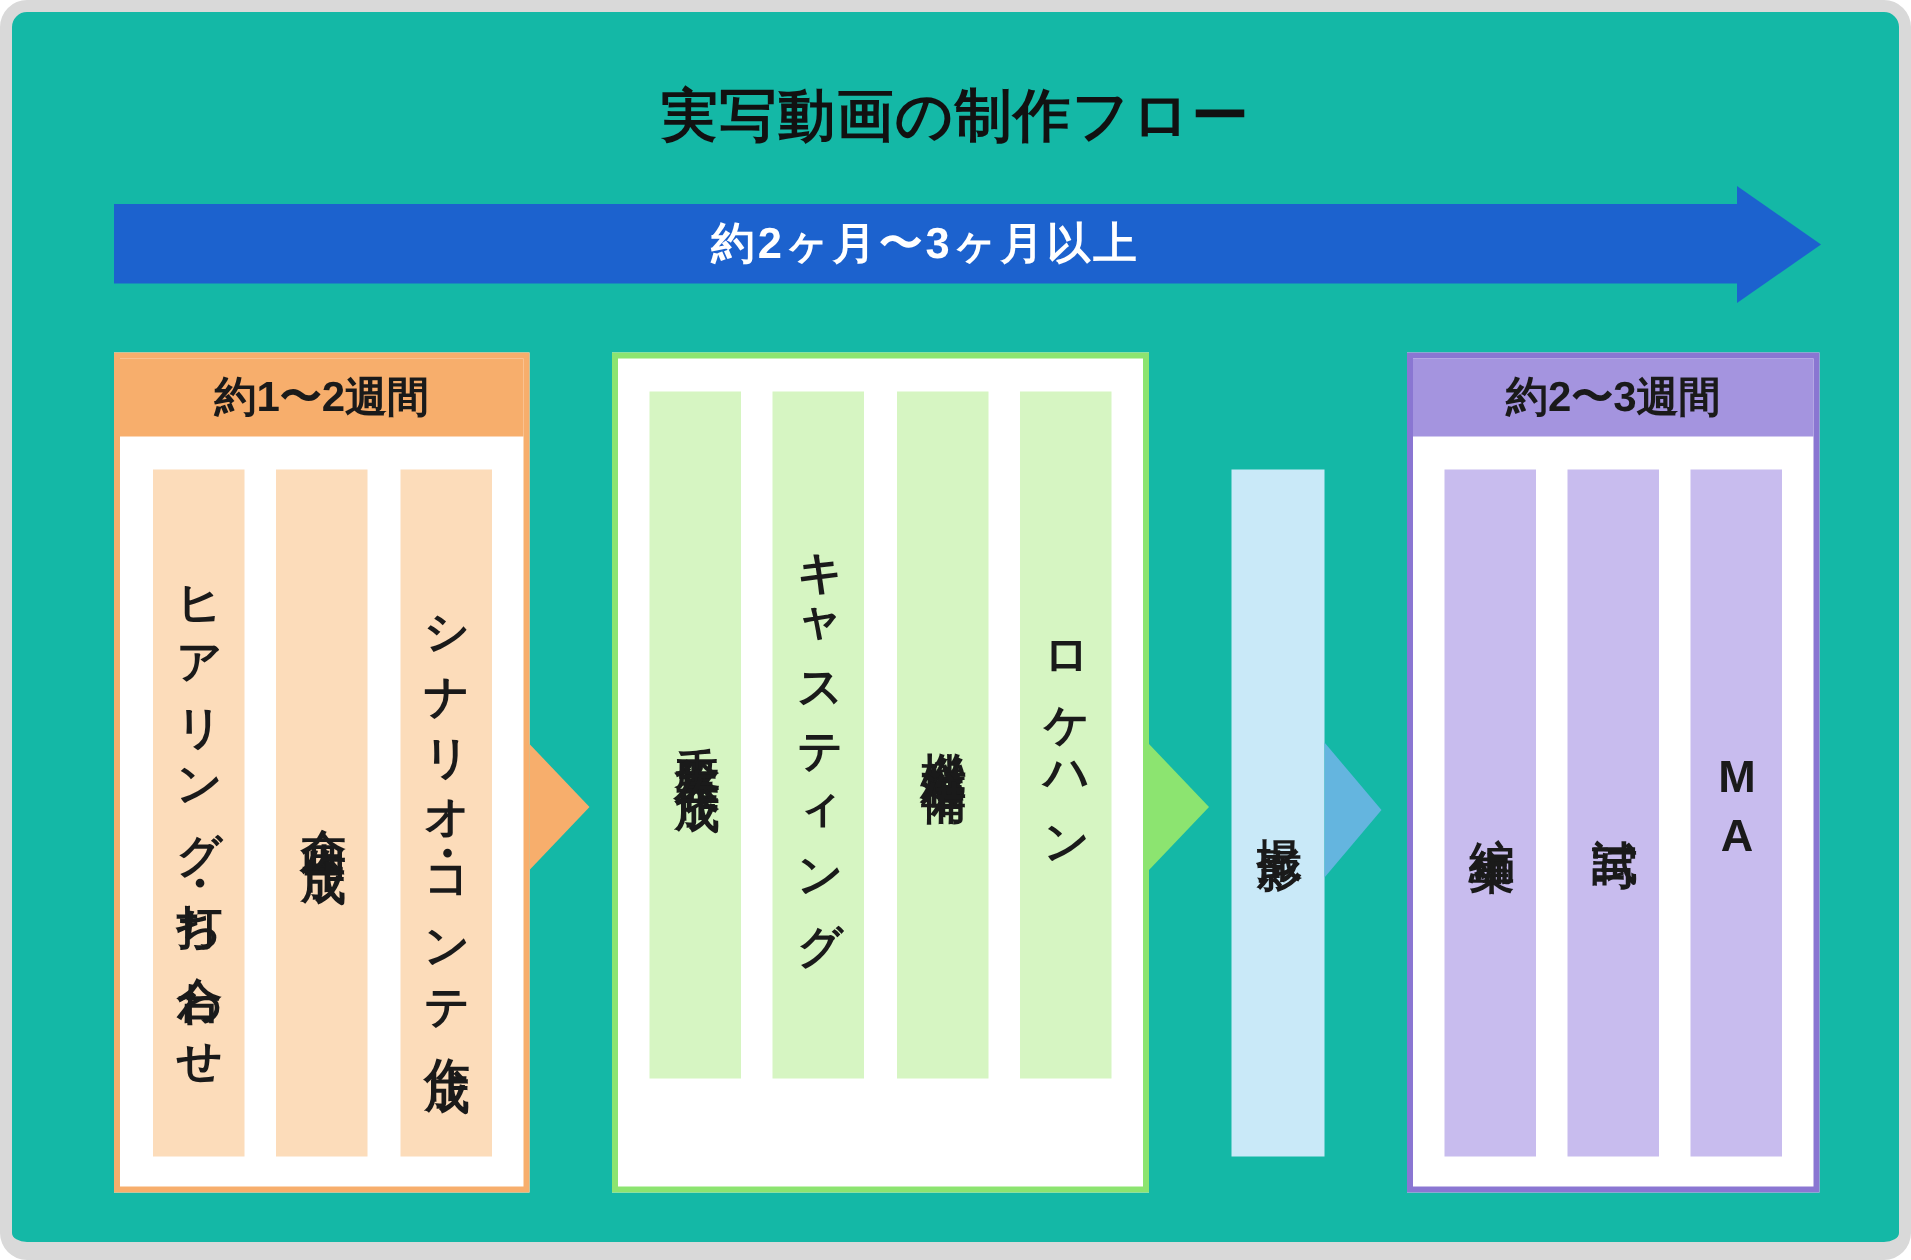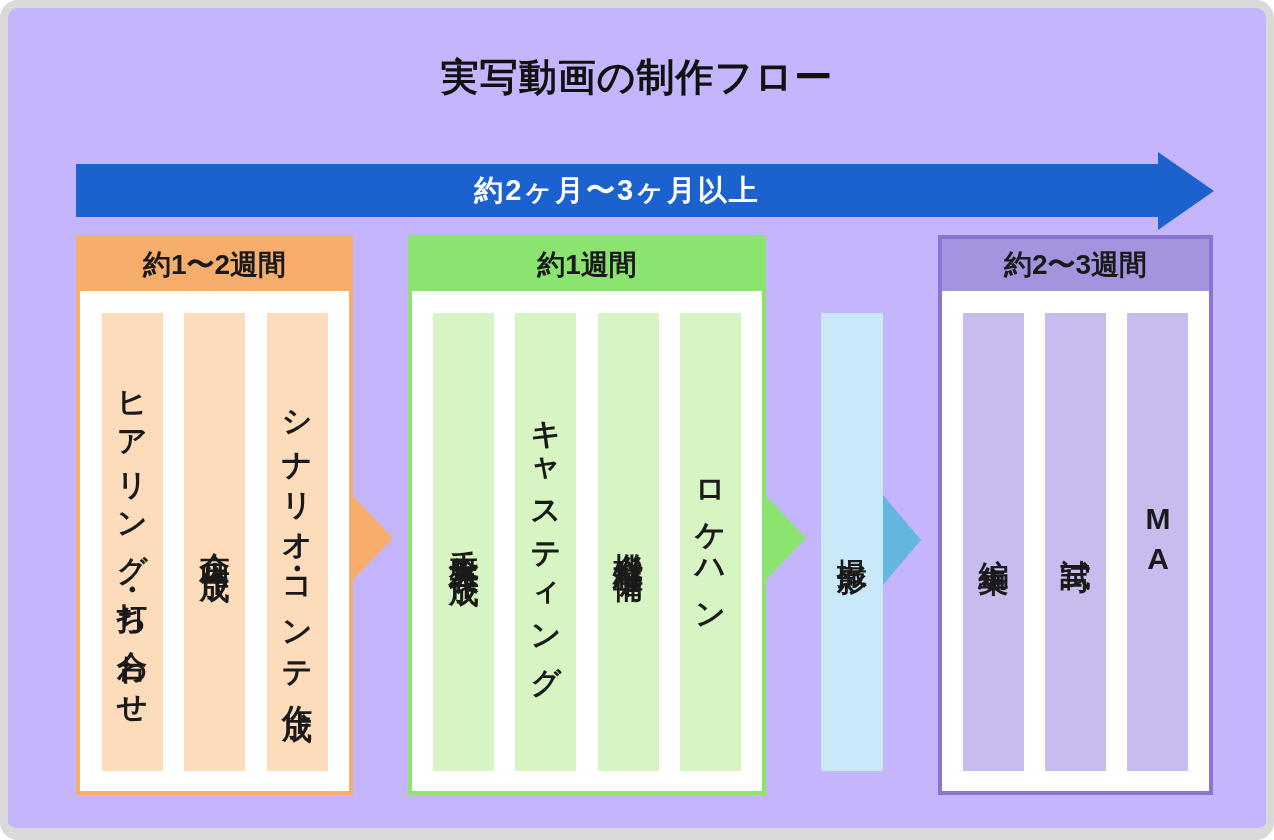--- a/index.html
+++ b/index.html
@@ -7,37 +7,37 @@
   body {
     font-family: "Liberation Sans", "DejaVu Sans", sans-serif;
     background: #ffffff;
     position: relative;
     overflow: hidden;
   }
   
   .canvas {
     position: absolute;
     inset: 0;
-    background: #c4b5fd;
+    background: #14b8a6;
     border: 8px solid #d9d9d9;
     border-bottom-width: 12px;
     border-radius: 18px;
   }
   .title {
     position: absolute;
     left: 0; right: 0;
     top: 44px;
     text-align: center;
     font-size: 38px;
     font-weight: 800;
     color: #111111;
     letter-spacing: 1px;
   }
   
-  .timeline { position: absolute; left: 68px; top: 144px; width: 1138px; height: 78px; }
+  .timeline { position: absolute; left: 68px; top: 116px; width: 1138px; height: 78px; }
   .timeline-body {
     position: absolute; left: 0; top: 12px;
     width: 1082px; height: 53px;
     background: #1c62ce;
     display: flex; align-items: center; justify-content: center;
   }
   .timeline-label {
     color: #ffffff;
     font-size: 29px;
     font-weight: 700;
@@ -148,21 +148,20 @@
       </div>
       <div class="task">
         <span class="task-label">シナリオ・コンテ作成</span>
       </div>
     </div>
   </section>
 
   <div class="connector connector-1"></div>
 
   <section class="stage stage-2">
-    <header class="stage-header">約1週間</header>
     <div class="tasks">
       <div class="task">
         <span class="task-label">香盤表作成</span>
       </div>
       <div class="task">
         <span class="task-label">キャスティング</span>
       </div>
       <div class="task">
         <span class="task-label">機材準備</span>
       </div>

